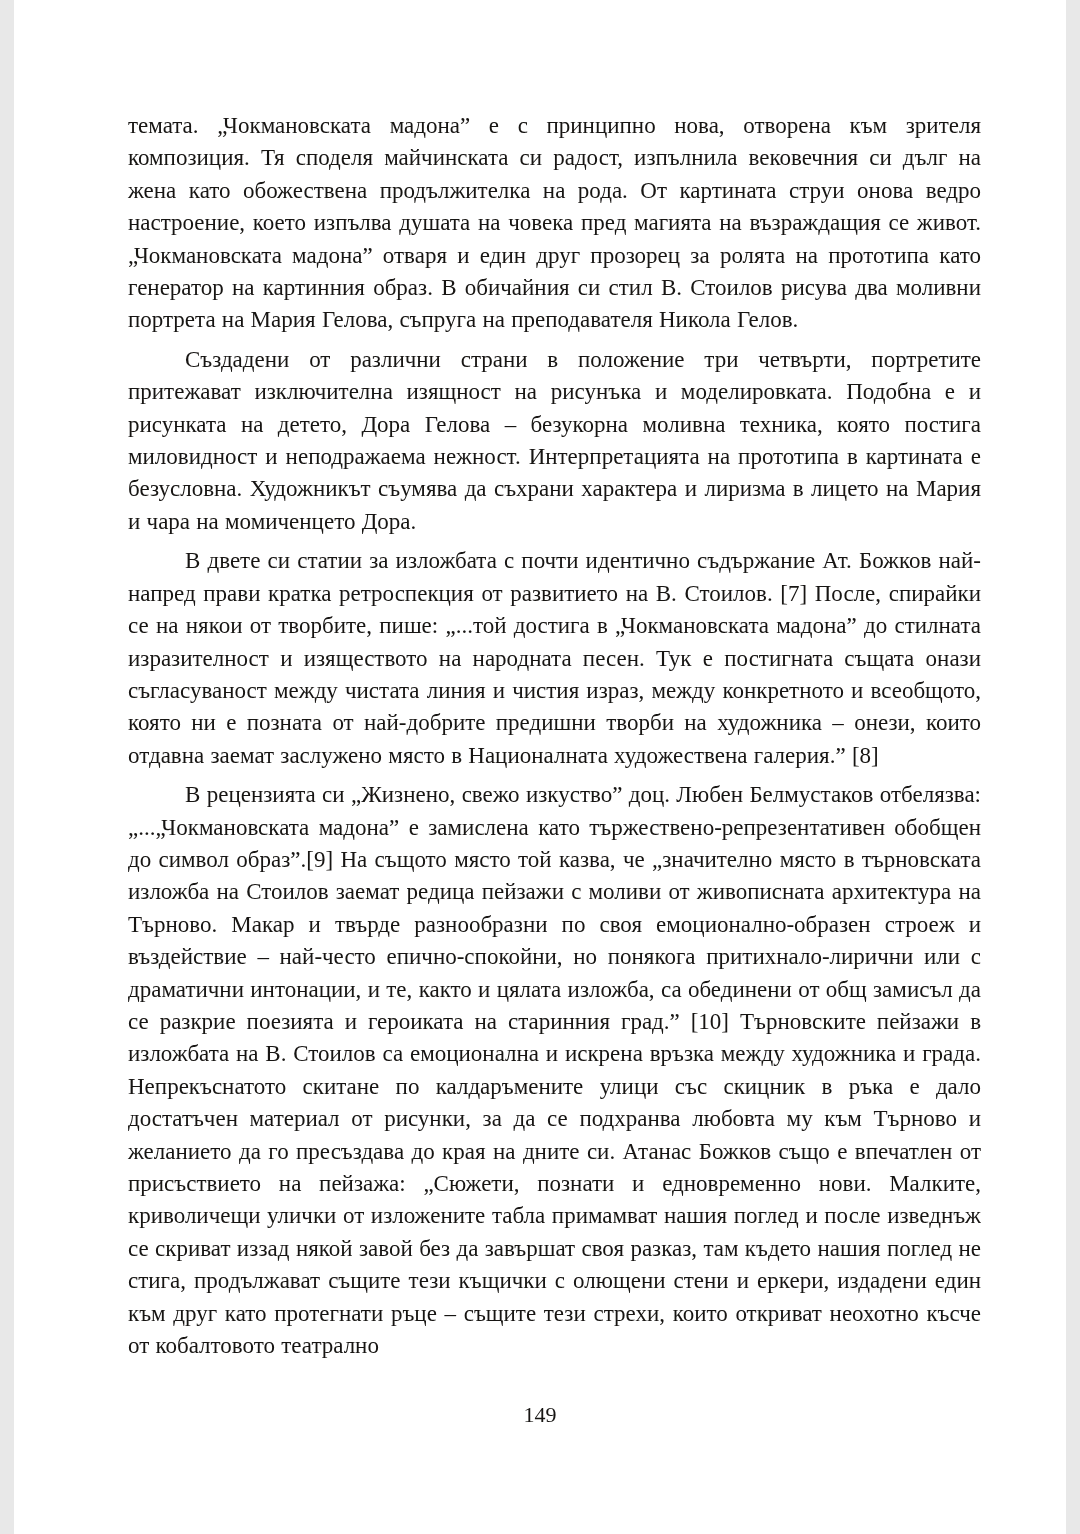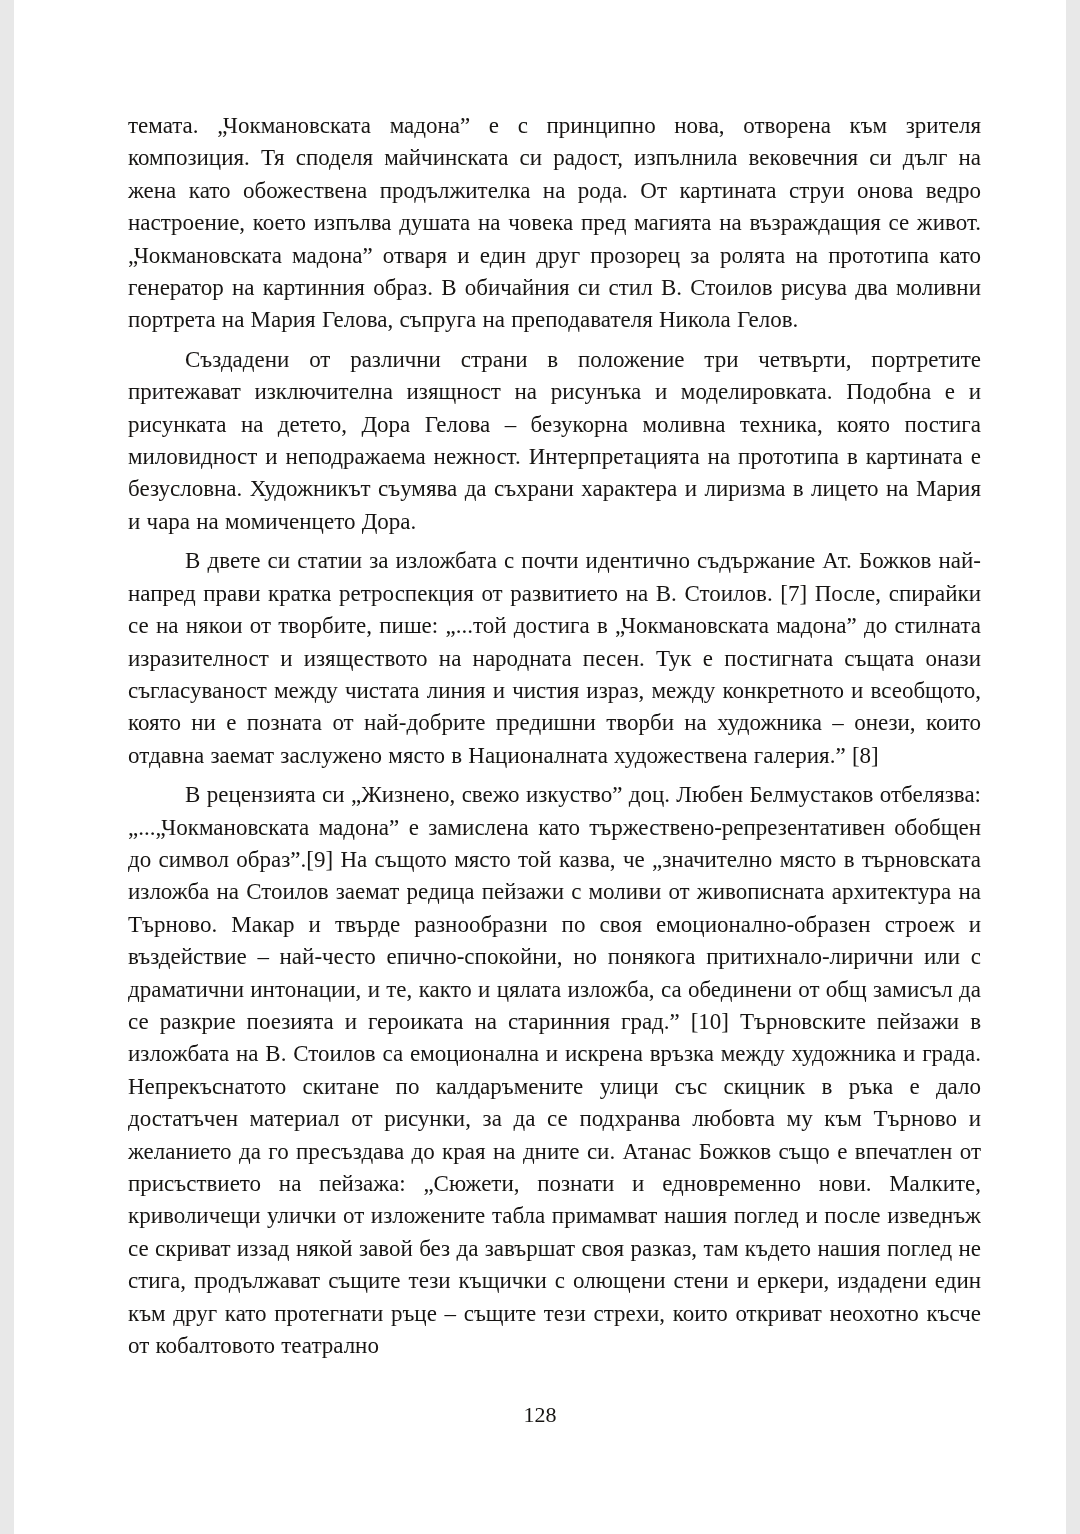--- a/index.html
+++ b/index.html
@@ -48,14 +48,14 @@
 </head>
 <body>
 
 <div class="page">
   <div class="text-block">
     <p class="para no-indent">темата. „Чокмановската мадона” е с принципно нова, отворена към зрителя композиция. Тя споделя майчинската си радост, изпълнила вековечния си дълг на жена като обожествена продължителка на рода. От картината струи онова ведро настроение, което изпълва душата на човека пред магията на възраждащия се живот. „Чокмановската мадона” отваря и един друг прозорец за ролята на прототипа като генератор на картинния образ. В обичайния си стил В. Стоилов рисува два моливни портрета на Мария Гелова, съпруга на преподавателя Никола Гелов.</p>
     <p class="para indent">Създадени от различни страни в положение три четвърти, портретите притежават изключителна изящност на рисунъка и моделировката. Подобна е и рисунката на детето, Дора Гелова – безукорна моливна техника, която постига миловидност и неподражаема нежност. Интерпретацията на прототипа в картината е безусловна. Художникът съумява да съхрани характера и лиризма в лицето на Мария и чара на момиченцето Дора.</p>
     <p class="para indent">В двете си статии за изложбата с почти идентично съдържание Ат. Божков най-напред прави кратка ретроспекция от развитието на В. Стоилов. [7] После, спирайки се на някои от творбите, пише: „...той достига в „Чокмановската мадона” до стилната изразителност и изяществото на народната песен. Тук е постигната същата онази съгласуваност между чистата линия и чистия израз, между конкретното и всеобщото, която ни е позната от най-добрите предишни творби на художника – онези, които отдавна заемат заслужено място в Националната художествена галерия.” [8]</p>
     <p class="para indent">В рецензията си „Жизнено, свежо изкуство” доц. Любен Белмустаков отбелязва: „...„Чокмановската мадона” е замислена като тържествено-репрезентативен обобщен до символ образ”.[9] На същото място той казва, че „значително място в търновската изложба на Стоилов заемат редица пейзажи с моливи от живописната архитектура на Търново. Макар и твърде разнообразни по своя емоционално-образен строеж и въздействие – най-често епично-спокойни, но понякога притихнало-лирични или с драматични интонации, и те, както и цялата изложба, са обединени от общ замисъл да се разкрие поезията и героиката на старинния град.” [10] Търновските пейзажи в изложбата на В. Стоилов са емоционална и искрена връзка между художника и града. Непрекъснатото скитане по калдаръмените улици със скицник в ръка е дало достатъчен материал от рисунки, за да се подхранва любовта му към Търново и желанието да го пресъздава до края на дните си. Атанас Божков също е впечатлен от присъствието на пейзажа: „Сюжети, познати и едновременно нови. Малките, криволичещи улички от изложените табла примамват нашия поглед и после изведнъж се скриват иззад някой завой без да завършат своя разказ, там където нашия поглед не стига, продължават същите тези къщички с олющени стени и еркери, издадени един към друг като протегнати ръце – същите тези стрехи, които откриват неохотно късче от кобалтовото театрално</p>
   </div>
-  <div class="page-number">128</div>
+  <div class="page-number">149</div>
 </div>
 
 </body></html>

